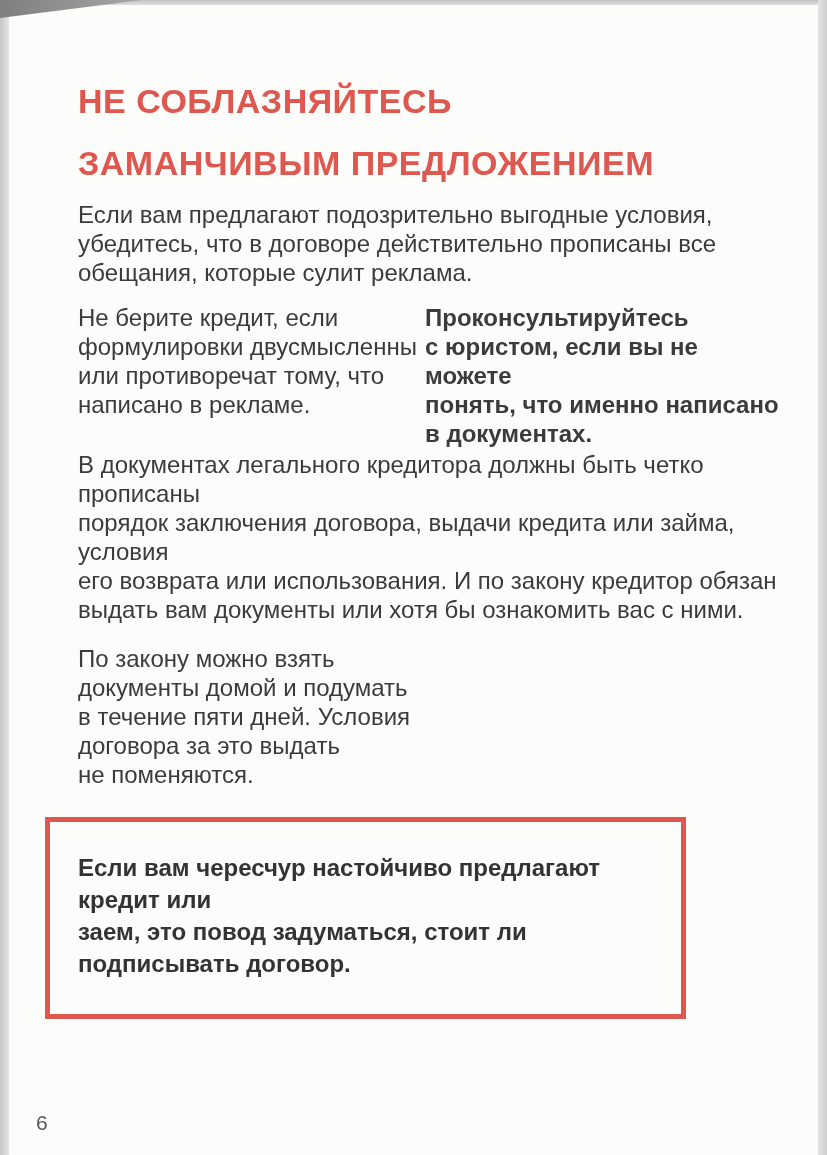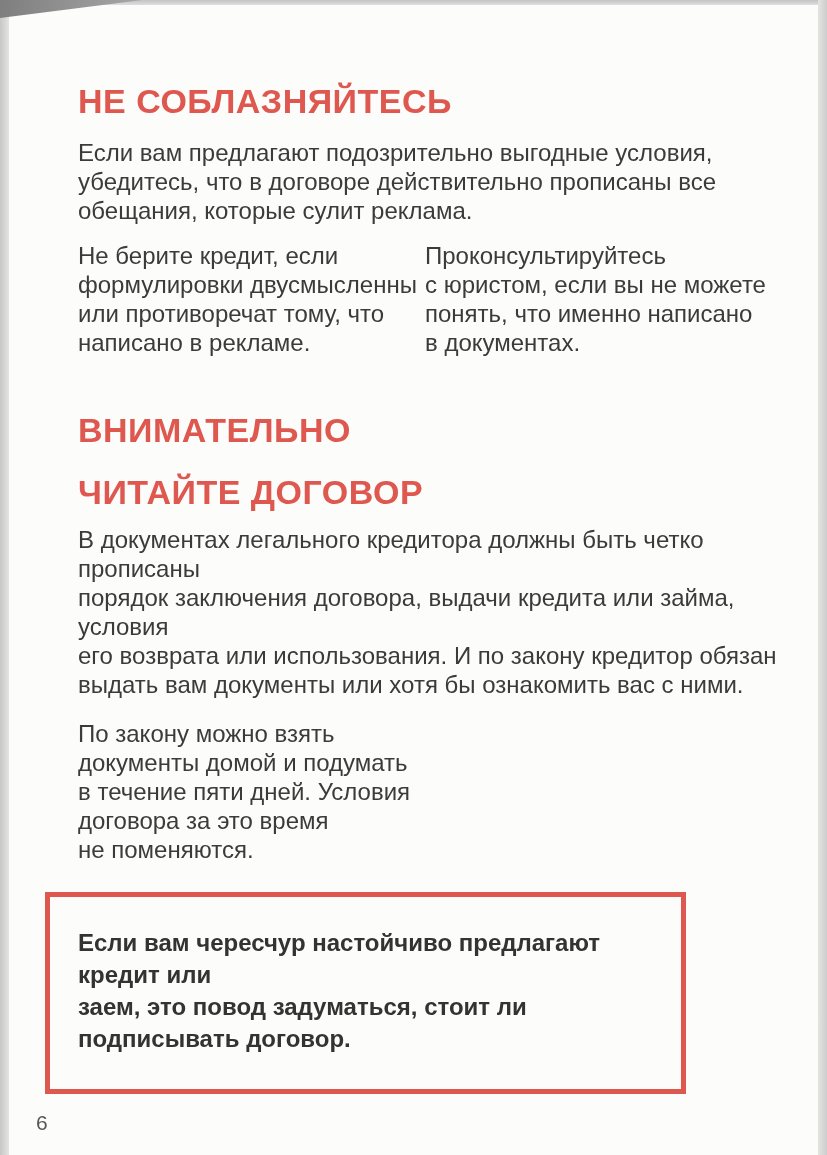--- a/index.html
+++ b/index.html
@@ -34,21 +34,21 @@
     font-size:34px;line-height:62px;font-weight:700;
     letter-spacing:.5px;margin:0;
   }
   .para{
     font-size:24px;line-height:29px;
     white-space:pre-line;margin:0;
   }
   .intro-1{margin-top:6px;}
   .cols{display:flex;margin-top:16px;}
   .col-left{width:347px;flex:0 0 347px;}
-  .col-right{flex:1;}
+  .col-right{flex:1;font-weight:bold;}
   .title-2{margin-top:42px;}
   .intro-2{margin-top:2px;}
   .cols-2{margin-top:20px;}
   .callout{
     box-sizing:border-box;
     margin:28px 0 0 -33px;
     width:641px;
     border:5px solid var(--accent);
     padding:30px 30px 34px 28px;
     background:var(--page-bg);
@@ -65,52 +65,49 @@
 <div class="sheet">
   <div class="edge-top"></div>
   <div class="edge-left"></div>
   <div class="edge-right"></div>
   <div class="corner-fold"></div>
 
   <div class="content">
 
     <h1 class="title">
       <div>НЕ СОБЛАЗНЯЙТЕСЬ</div>
+      <div>ЗАМАНЧИВЫМ ПРЕДЛОЖЕНИЕМ</div>
     </h1>
 
     <p class="para intro-1">Если вам предлагают подозрительно выгодные условия,
 убедитесь, что в договоре действительно прописаны все
 обещания, которые сулит реклама.</p>
 
     <div class="cols">
       <p class="para col-left">Не берите кредит, если
 формулировки двусмысленны
 или противоречат тому, что
 написано в рекламе.</p>
       <p class="para col-right">Проконсультируйтесь
 с юристом, если вы не можете
 понять, что именно написано
 в документах.</p>
     </div>
 
-    <h1 class="title title-2">
-      <div>ВНИМАТЕЛЬНО</div>
-      <div>ЧИТАЙТЕ ДОГОВОР</div>
-    </h1>
 
     <p class="para intro-2">В документах легального кредитора должны быть четко прописаны
 порядок заключения договора, выдачи кредита или займа, условия
 его возврата или использования. И по закону кредитор обязан
 выдать вам документы или хотя бы ознакомить вас с ними.</p>
 
     <div class="cols cols-2">
       <p class="para col-left">По закону можно взять
 документы домой и подумать
 в течение пяти дней. Условия
-договора за это время
+договора за это выдать
 не поменяются.</p>
     </div>
 
     <div class="callout">
       <p class="para">Если вам чересчур настойчиво предлагают кредит или
 заем, это повод задуматься, стоит ли подписывать договор.</p>
     </div>
 
   </div>
 

